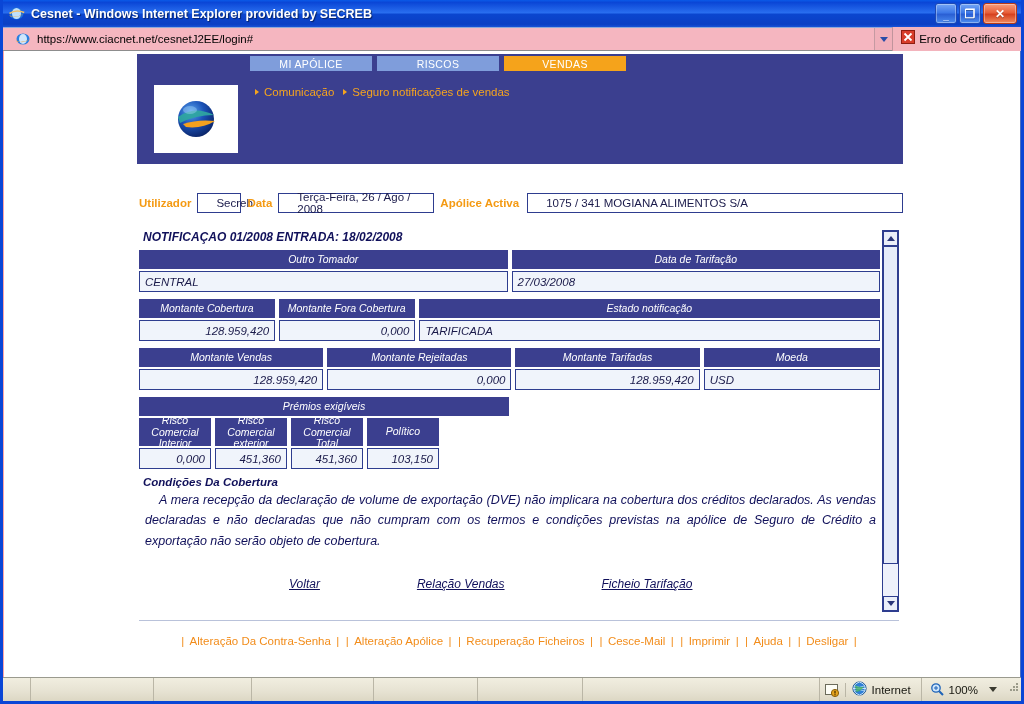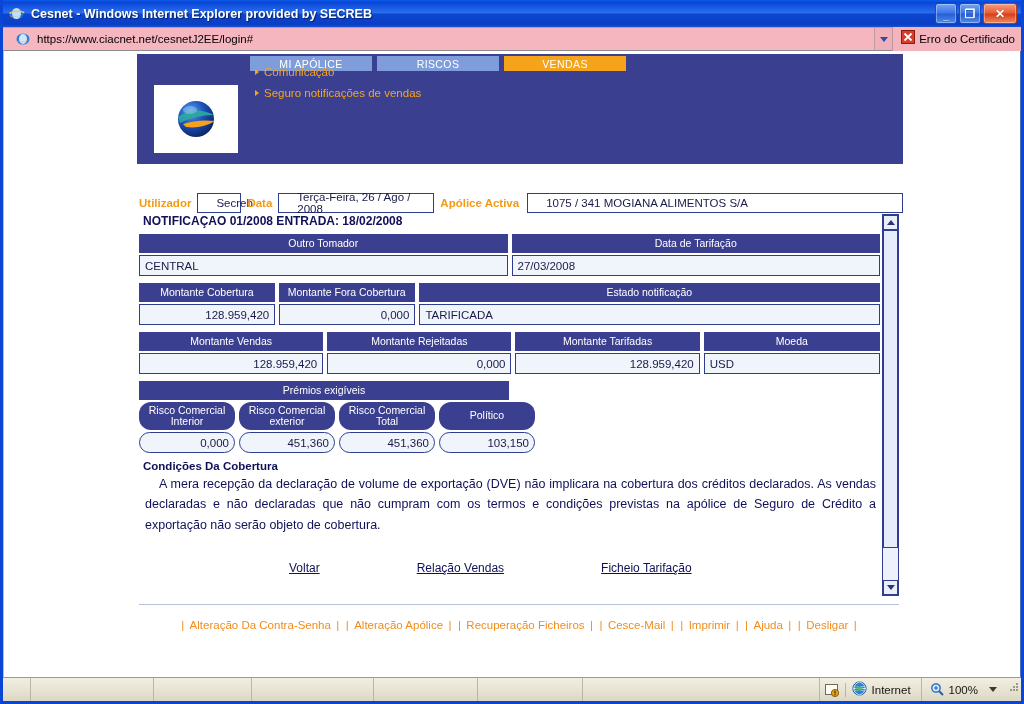--- a/index.html
+++ b/index.html
@@ -135,22 +135,22 @@
   }
   .tab {
     width: 122px; height: 15px;
     display:flex; align-items:center; justify-content:center;
     font-size: 10.5px; color:#ffffff; letter-spacing:.4px;
     cursor:pointer;
     background:#7f9ddb;
   }
   .tab.active { background:#f5a31b; }
   #navlinks {
-    position: absolute; left: 118px; top: 12px;
-    display: flex; flex-direction: column; gap: 9px;
+    position: absolute; left: 118px; top: 32px;
+    display: flex; gap: 9px;
   }
   .navlink {
     font-size: 11.5px; color:#f6a41e; cursor:pointer;
     display:flex; align-items:center; gap:5px;
   }
   .navlink .bullet {
     width:0; height:0;
     border-top:3px solid transparent; border-bottom:3px solid transparent;
     border-left:4px solid #f6a41e;
   }
@@ -170,26 +170,27 @@
     display: flex; align-items: center;
     padding: 0 18px;
     font-size: 11.5px; color:#1a1a4a;
   }
   #ub-user { width: 44px; }
   #ub-date { width: 156px; }
   #ub-policy { flex: 1 1 auto; margin-left: 2px; }
 
   
   #contentframe {
-    margin-top: 0;
+    margin-top: 16px;
     margin-left: 2px;
     width: 760px;
     height: 382px;
     position: relative;
     display: flex;
+    font-style: italic;
   }
   #contentinner {
     flex: 1 1 auto;
     overflow: hidden;
     position: relative;
     padding-right: 2px;
   }
   #doctitle {
     font-size: 12px; font-weight: bold; color:#10105a;
     margin: 0 0 6px 4px;
@@ -223,21 +224,21 @@
   .c-tomador { width: 370px; }
   .c-datatar { width: 370px; }
   .c-cob     { width: 146px; }
   .c-foracob { width: 146px; }
   .c-estado  { width: 496px; }
   .c-vendas  { width: 185px; }
   .c-rejeit  { width: 185px; }
   .c-tarif   { width: 185px; }
   .c-moeda   { width: 177px; }
   .c-prem    { width: 370px; }
-  .c-rc      { width: 96px; border-radius: 12px; }
+  .c-rc      { width: 72px; }
 
   #condtitle {
     font-size: 11.5px; color:#10105a; font-weight:bold;
     margin: 3px 0 2px 4px;
   }
   #condtext {
     font-size: 12.5px; color:#10105a;
     text-align: justify;
     line-height: 1.62;
     margin: 0 4px 0 6px;

